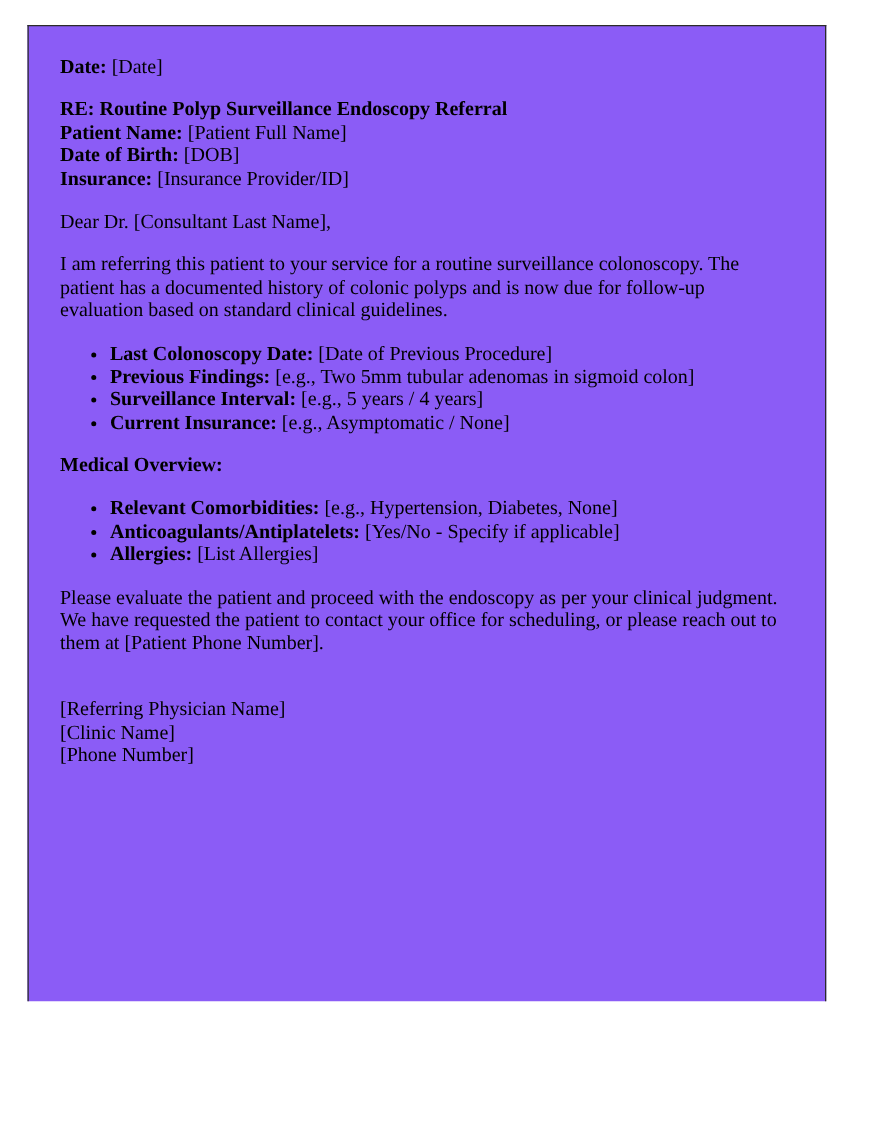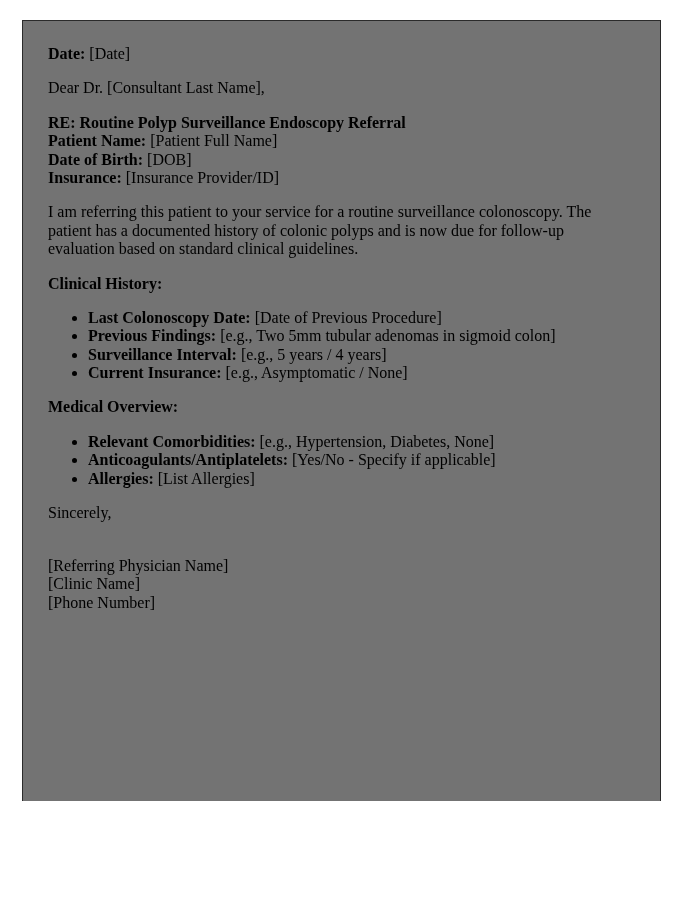--- a/index.html
+++ b/index.html
@@ -20,21 +20,21 @@
     position: absolute;
     left: 22px;
     top: 20px;
     width: 639px;
     height: 781px;
     box-sizing: border-box;
     border: 1px solid #2b2b2b;
     border-bottom: none;
     padding: 8px 30px 0 25px;
     overflow: hidden;
-    background: #737373;
+    background: #8b5cf6;
   }
   .page p {
     margin: 16px 0;
   }
   .page ul {
     margin: 16px 0;
     padding-left: 40px;
     list-style-type: disc;
     font-family: Liberation Serif, serif;
   }
@@ -45,51 +45,50 @@
   strong { font-weight: bold; }
 </style>
 </head>
 <body>
 
 <div class="page">
 
   <p><strong>Date:</strong><span> [Date]</span></p>
 
 
-  <p>Dear Dr. [Consultant Last Name],</p>
-
   <p>
     <strong>RE: Routine Polyp Surveillance Endoscopy Referral</strong><br>
     <strong>Patient Name:</strong><span> [Patient Full Name]</span><br>
     <strong>Date of Birth:</strong><span> [DOB]</span><br>
     <strong>Insurance:</strong><span> [Insurance Provider/ID]</span>
   </p>
 
+  <p>Dear Dr. [Consultant Last Name],</p>
+
   <p>I am referring this patient to your service for a routine surveillance colonoscopy. The patient has a documented history of colonic polyps and is now due for follow-up evaluation based on standard clinical guidelines.</p>
 
-  <p><strong>Clinical History:</strong></p>
 
   <ul>
     <li><strong>Last Colonoscopy Date:</strong><span> [Date of Previous Procedure]</span></li>
     <li><strong>Previous Findings:</strong><span> [e.g., Two 5mm tubular adenomas in sigmoid colon]</span></li>
     <li><strong>Surveillance Interval:</strong><span> [e.g., 5 years / 4 years]</span></li>
     <li><strong>Current Insurance:</strong><span> [e.g., Asymptomatic / None]</span></li>
   </ul>
 
   <p><strong>Medical Overview:</strong></p>
 
   <ul>
     <li><strong>Relevant Comorbidities:</strong><span> [e.g., Hypertension, Diabetes, None]</span></li>
     <li><strong>Anticoagulants/Antiplatelets:</strong><span> [Yes/No - Specify if applicable]</span></li>
     <li><strong>Allergies:</strong><span> [List Allergies]</span></li>
   </ul>
 
+  <p>Please evaluate the patient and proceed with the endoscopy as per your clinical judgment. We have requested the patient to contact your office for scheduling, or please reach out to them at [Patient Phone Number].</p>
 
 
-  <p>Sincerely,</p>
 
   <p>
     <br>
     <span>[Referring Physician Name]</span><br>
     <span>[Clinic Name]</span><br>
     <span>[Phone Number]</span>
   </p>
 
 </div>
 

